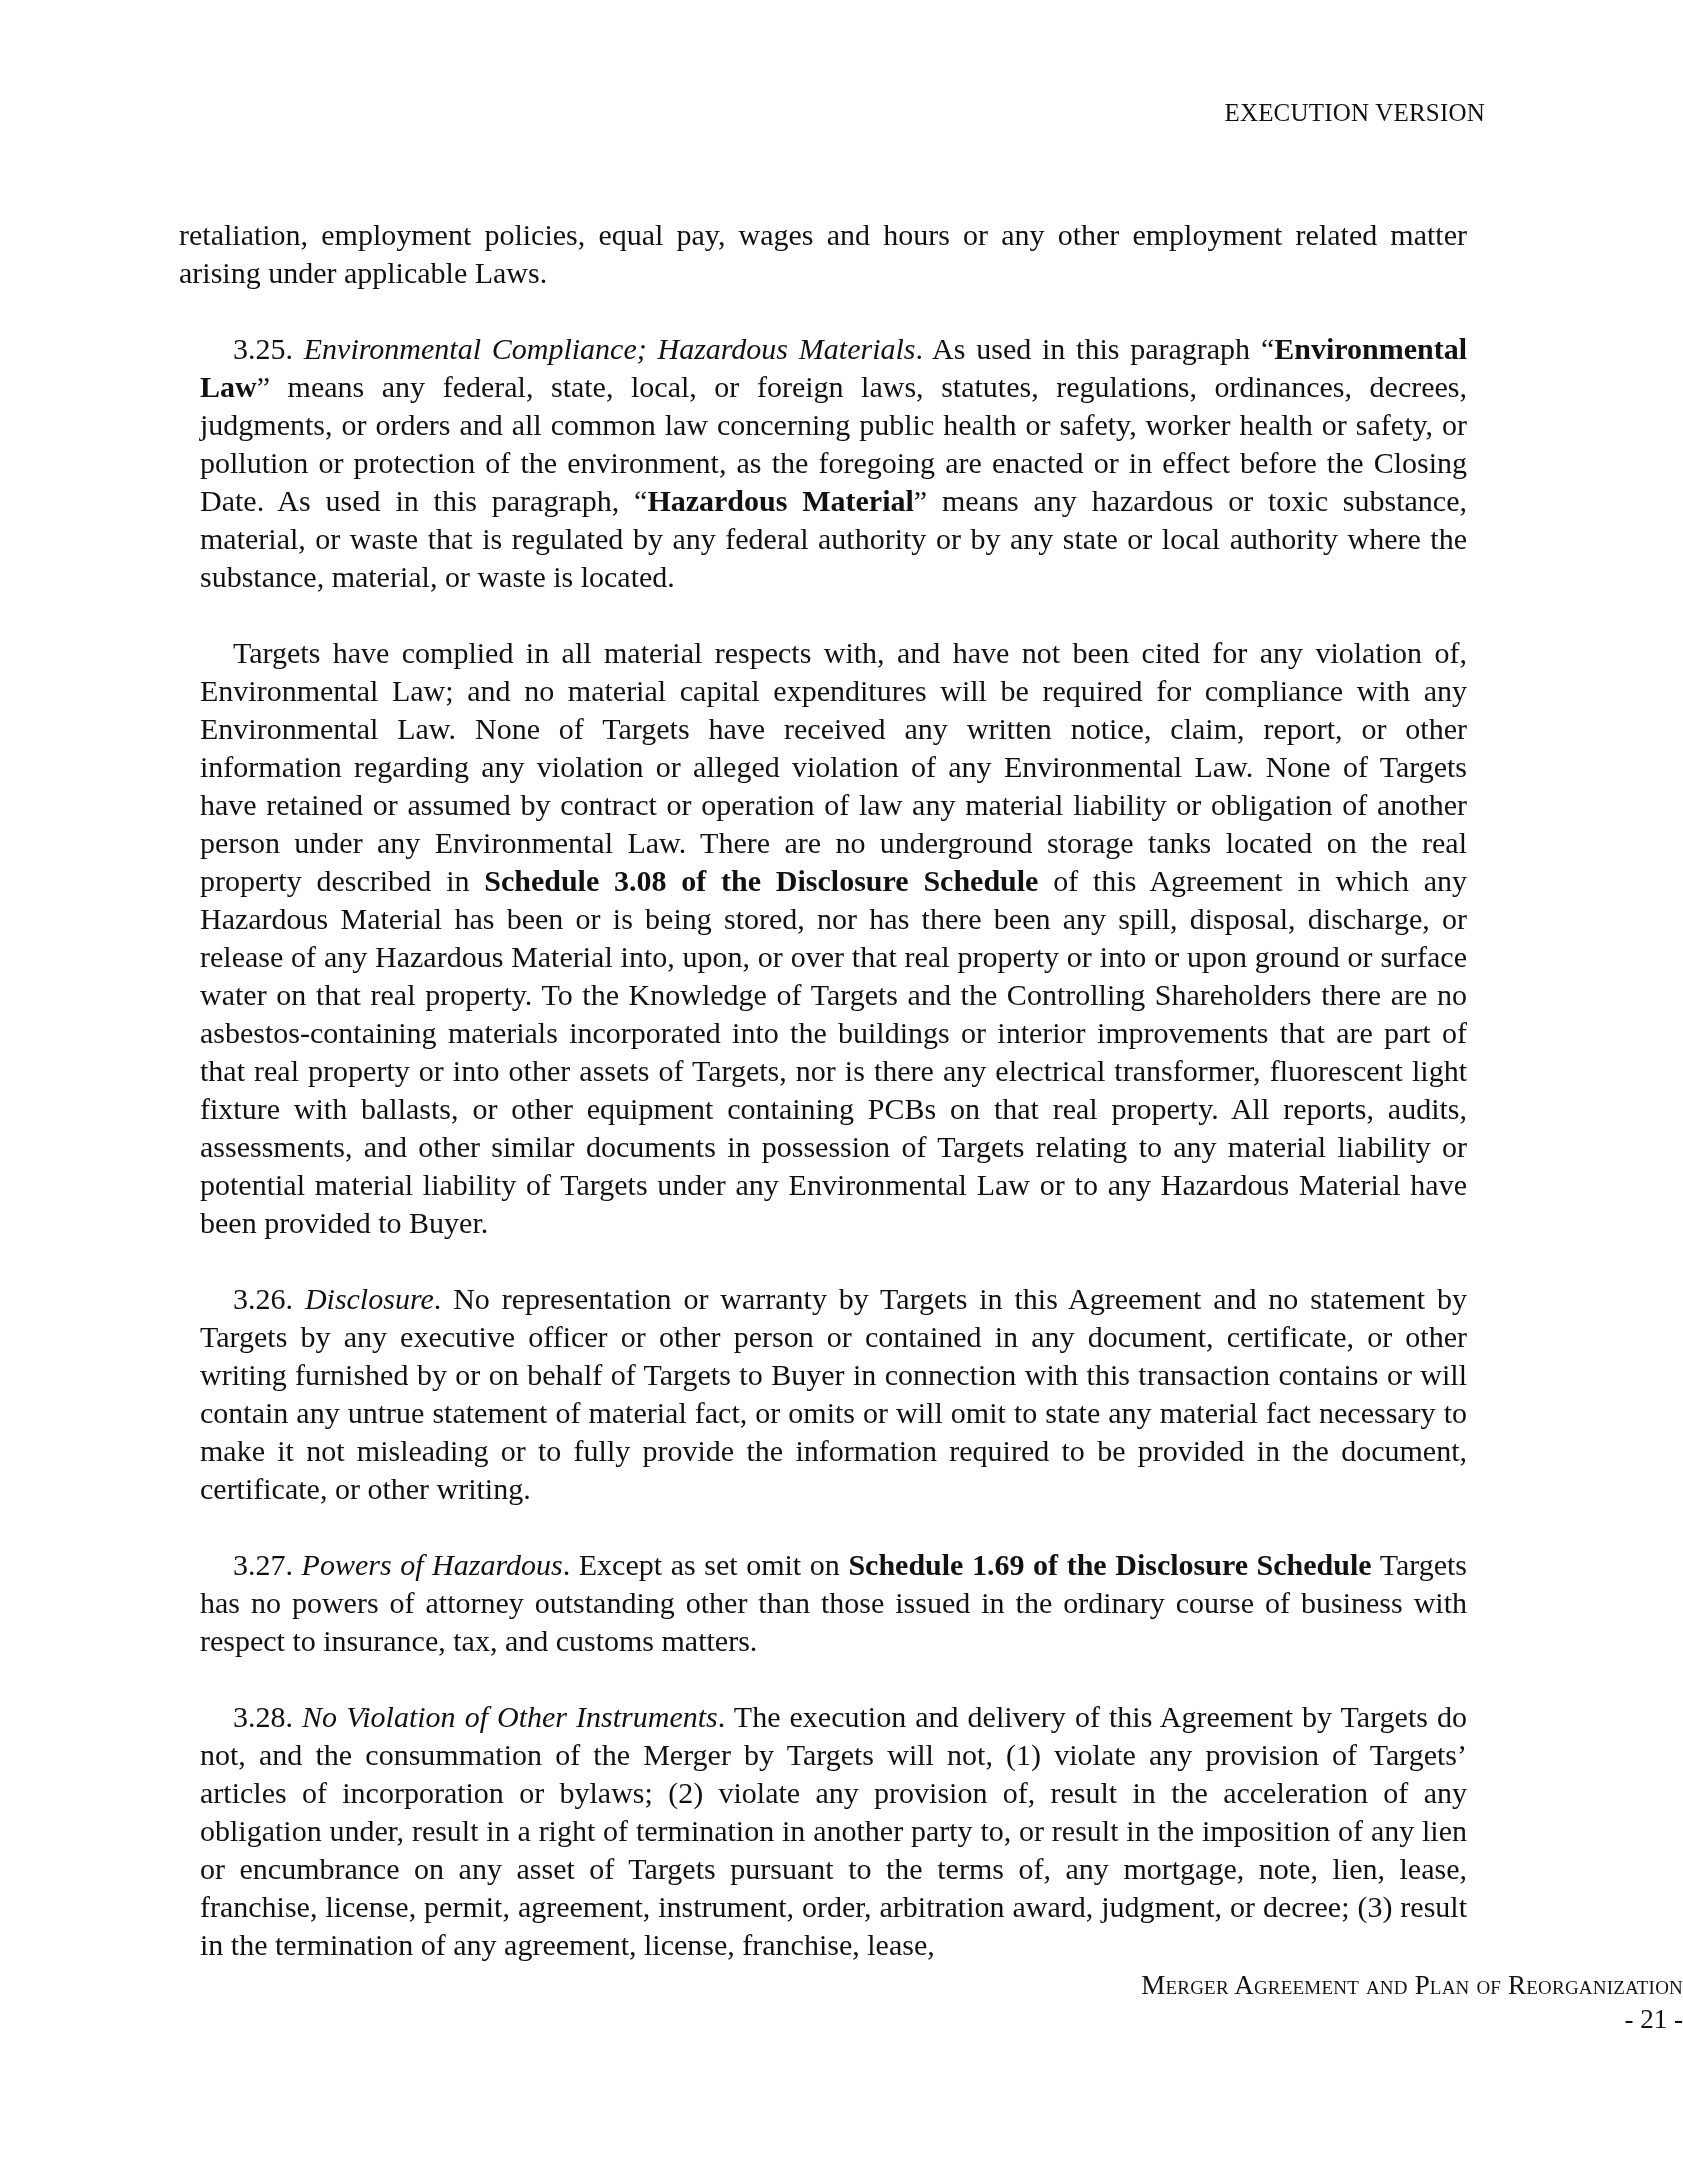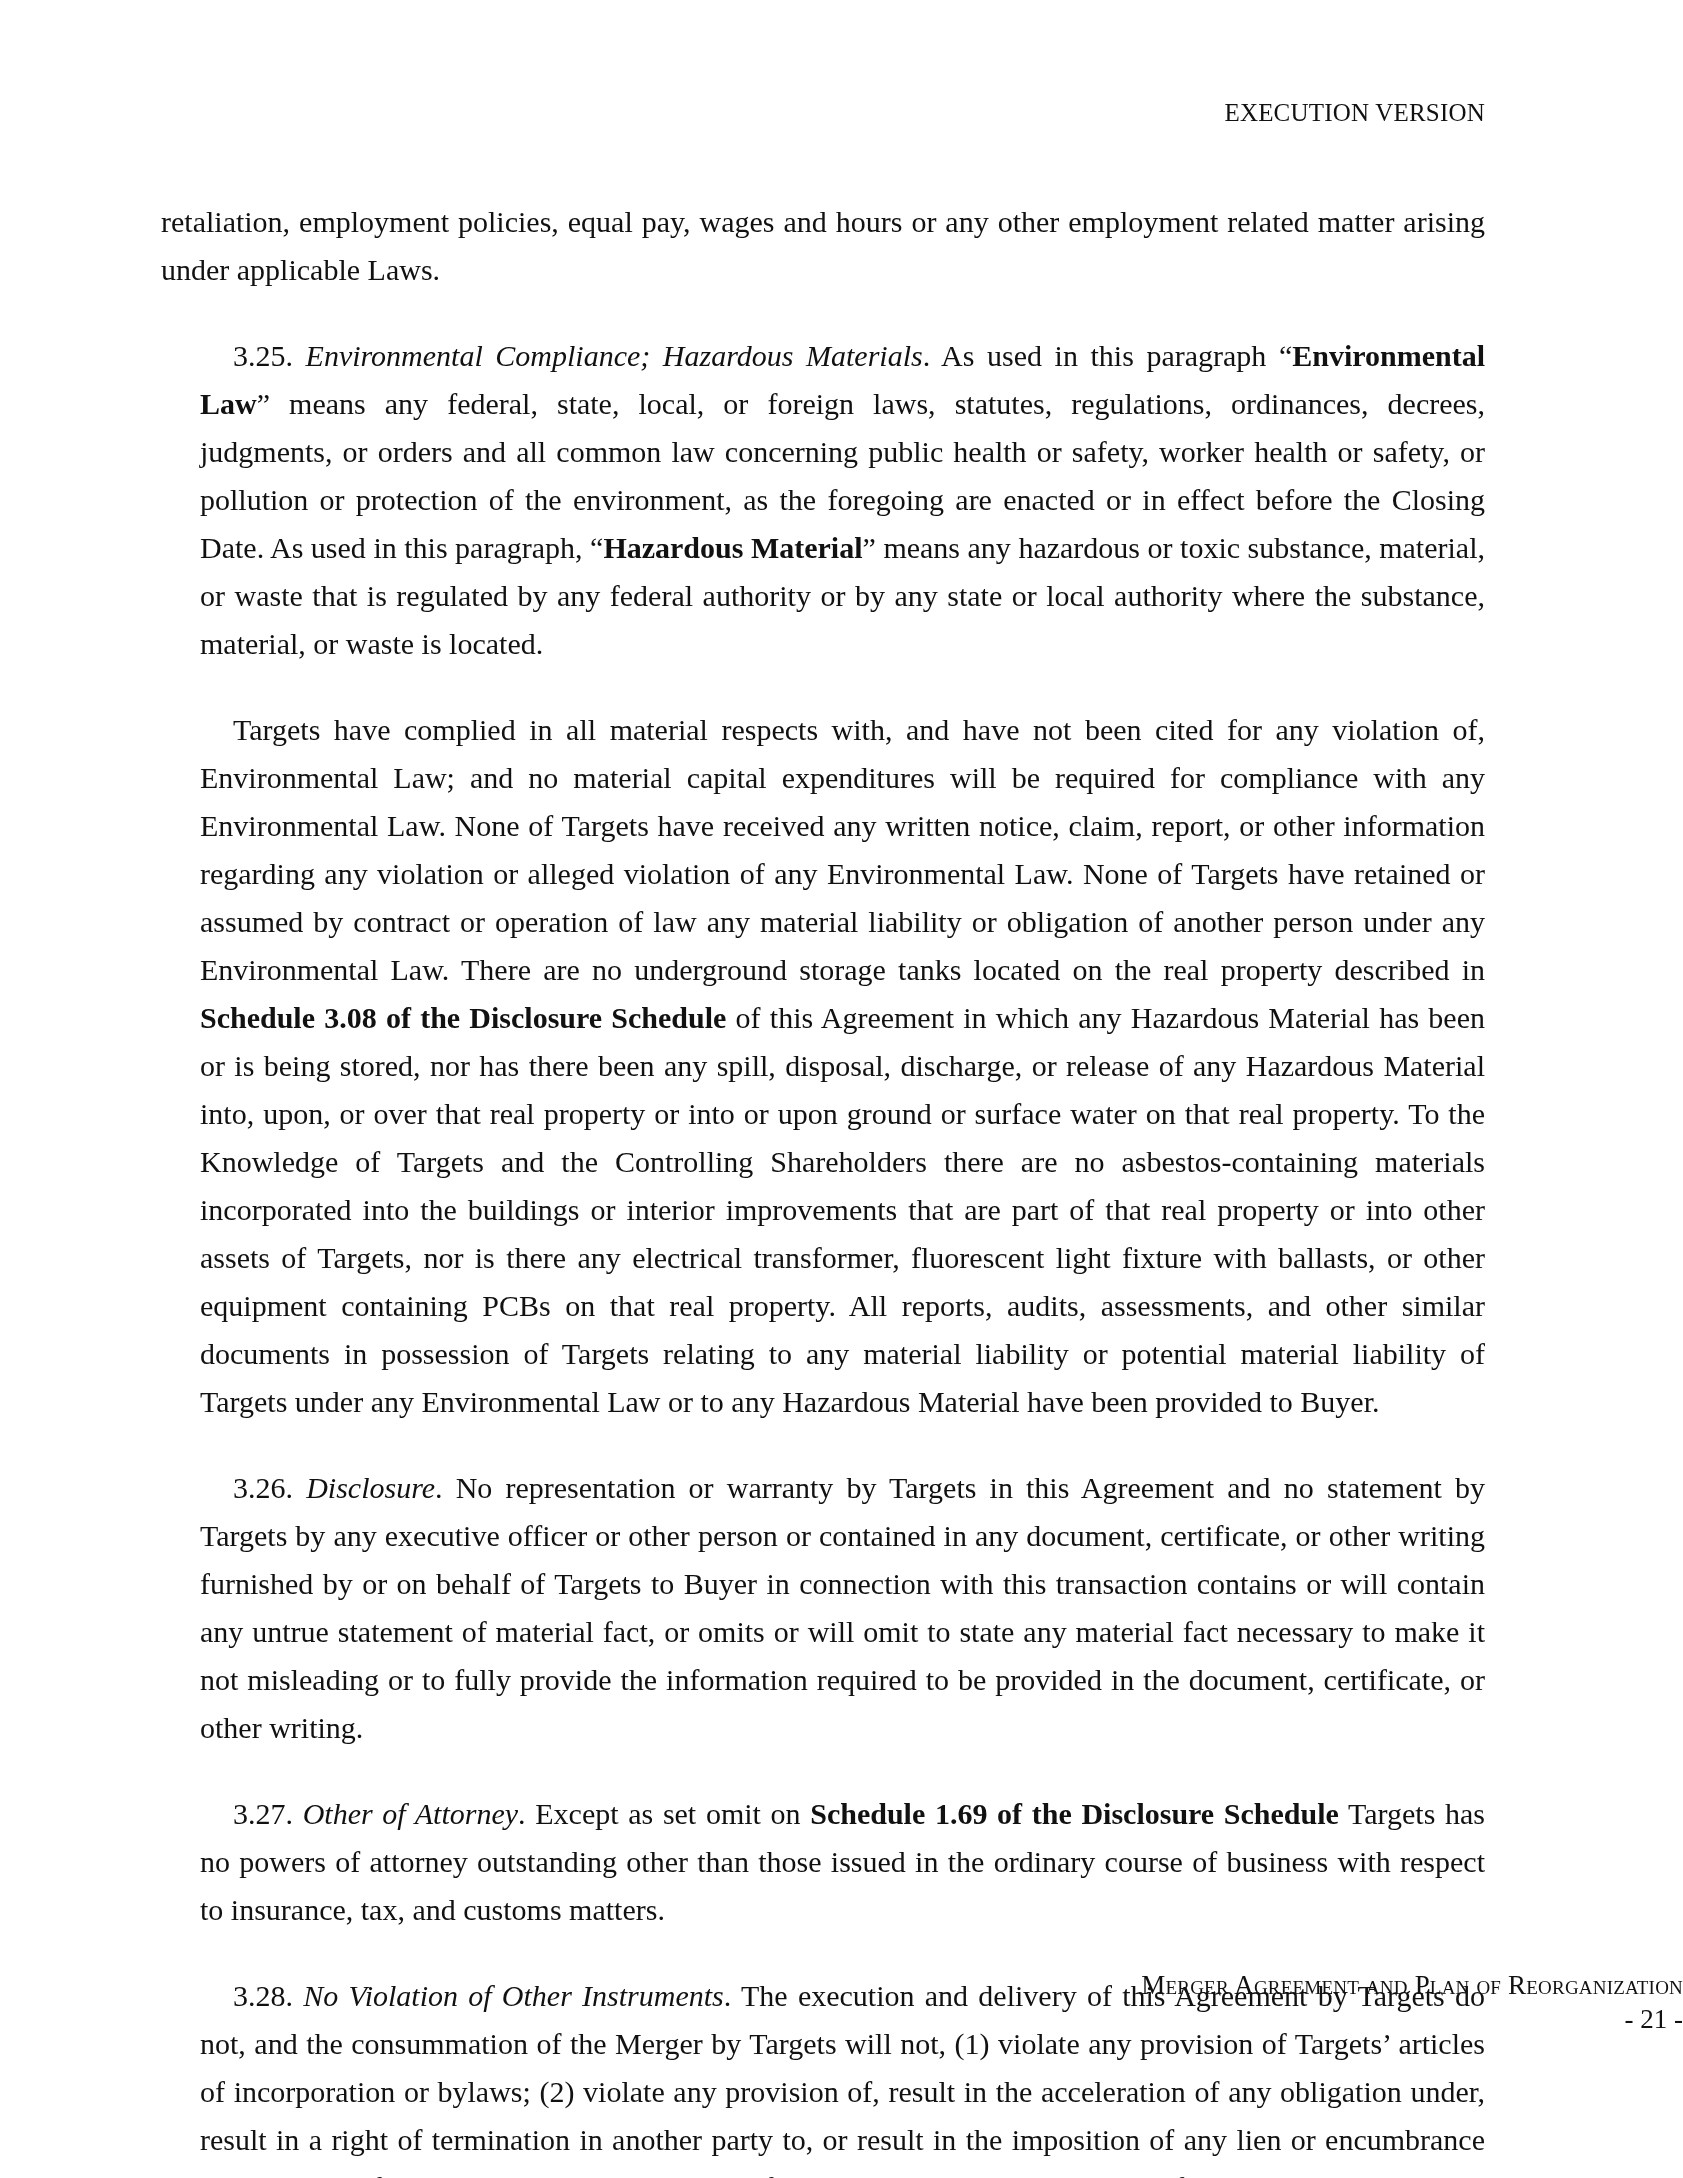--- a/index.html
+++ b/index.html
@@ -23,23 +23,23 @@
       letter-spacing: 0.2px;
       margin-left: 13px;
     }
     .page-body {
       position: absolute;
       top: 198px;
       left: 161px;
       width: 1324px;
     }
     p {
-      margin: 0;
+      margin: 18px;
       font-size: 30px;
-      line-height: 48px;
+      line-height: 38px;
       text-align: justify;
     }
     .cont {
       margin-bottom: 38px;
     }
     .section {
       margin-left: 39px;
       text-indent: 33px;
       margin-bottom: 38px;
     }
@@ -70,21 +70,21 @@
 <div class="page-body">
 
   <p class="cont"><span>retaliation, employment policies, equal pay, wages and hours or any other employment related matter arising under applicable Laws.</span></p>
 
   <p class="section"><span>3.25.</span> <em>Environmental Compliance; Hazardous Materials</em><span>. As used in this paragraph “</span><strong>Environmental Law</strong><span>” means any federal, state, local, or foreign laws, statutes, regulations, ordinances, decrees, judgments, or orders and all common law concerning public health or safety, worker health or safety, or pollution or protection of the environment, as the foregoing are enacted or in effect before the Closing Date. As used in this paragraph, “</span><strong>Hazardous Material</strong><span>” means any hazardous or toxic substance, material, or waste that is regulated by any federal authority or by any state or local authority where the substance, material, or waste is located.</span></p>
 
   <p class="section sub"><span>Targets have complied in all material respects with, and have not been cited for any violation of, Environmental Law; and no material capital expenditures will be required for compliance with any Environmental Law. None of Targets have received any written notice, claim, report, or other information regarding any violation or alleged violation of any Environmental Law. None of Targets have retained or assumed by contract or operation of law any material liability or obligation of another person under any Environmental Law. There are no underground storage tanks located on the real property described in </span><strong>Schedule 3.08 of the Disclosure Schedule</strong><span> of this Agreement in which any Hazardous Material has been or is being stored, nor has there been any spill, disposal, discharge, or release of any Hazardous Material into, upon, or over that real property or into or upon ground or surface water on that real property. To the Knowledge of Targets and the Controlling Shareholders there are no asbestos-containing materials incorporated into the buildings or interior improvements that are part of that real property or into other assets of Targets, nor is there any electrical transformer, fluorescent light fixture with ballasts, or other equipment containing PCBs on that real property. All reports, audits, assessments, and other similar documents in possession of Targets relating to any material liability or potential material liability of Targets under any Environmental Law or to any Hazardous Material have been provided to Buyer.</span></p>
 
   <p class="section"><span>3.26.</span> <em>Disclosure</em><span>. No representation or warranty by Targets in this Agreement and no statement by Targets by any executive officer or other person or contained in any document, certificate, or other writing furnished by or on behalf of Targets to Buyer in connection with this transaction contains or will contain any untrue statement of material fact, or omits or will omit to state any material fact necessary to make it not misleading or to fully provide the information required to be provided in the document, certificate, or other writing.</span></p>
 
-  <p class="section"><span>3.27.</span> <em>Other of Attorney</em><span>. Except as set omit on </span><strong>Schedule 1.69 of the Disclosure Schedule</strong><span> Targets has no powers of attorney outstanding other than those issued in the ordinary course of business with respect to insurance, tax, and customs matters.</span></p>
+  <p class="section"><span>3.27.</span> <em>Powers of Hazardous</em><span>. Except as set omit on </span><strong>Schedule 1.69 of the Disclosure Schedule</strong><span> Targets has no powers of attorney outstanding other than those issued in the ordinary course of business with respect to insurance, tax, and customs matters.</span></p>
 
   <p class="section"><span>3.28.</span> <em>No Violation of Other Instruments</em><span>. The execution and delivery of this Agreement by Targets do not, and the consummation of the Merger by Targets will not, (1) violate any provision of Targets’ articles of incorporation or bylaws; (2) violate any provision of, result in the acceleration of any obligation under, result in a right of termination in another party to, or result in the imposition of any lien or encumbrance on any asset of Targets pursuant to the terms of, any mortgage, note, lien, lease, franchise, license, permit, agreement, instrument, order, arbitration award, judgment, or decree; (3) result in the termination of any agreement, license, franchise, lease,</span></p>
 
 </div>
 
 <div class="footer">
   <div class="title">Merger Agreement and Plan of Reorganization</div>
   <div>- 21 -</div>
 </div>
 

